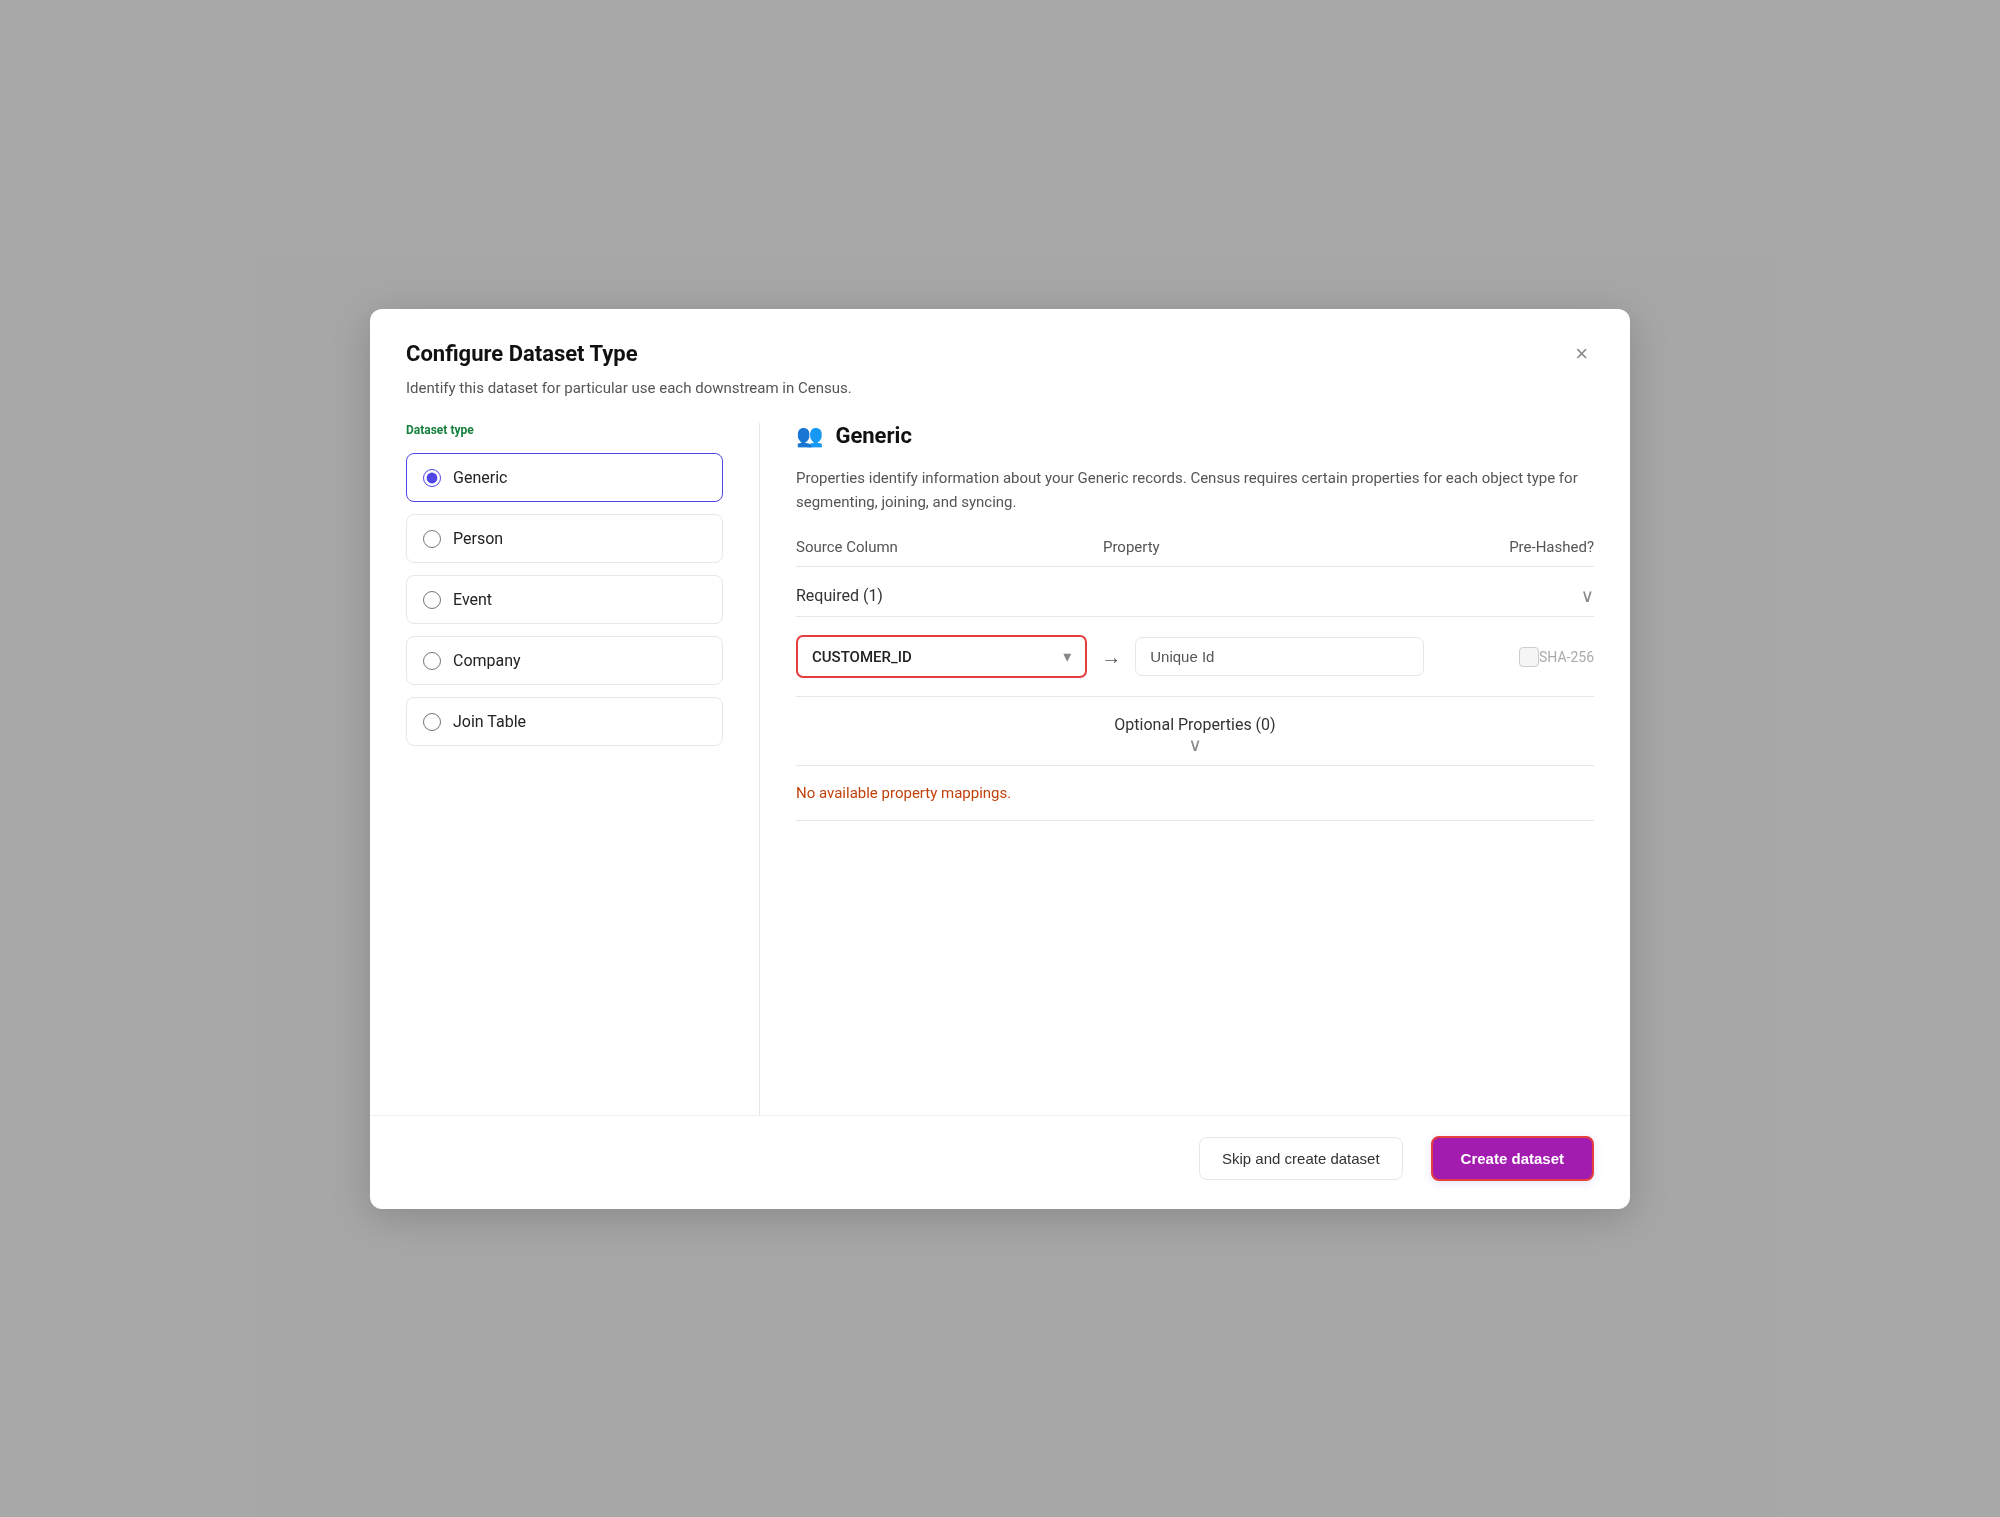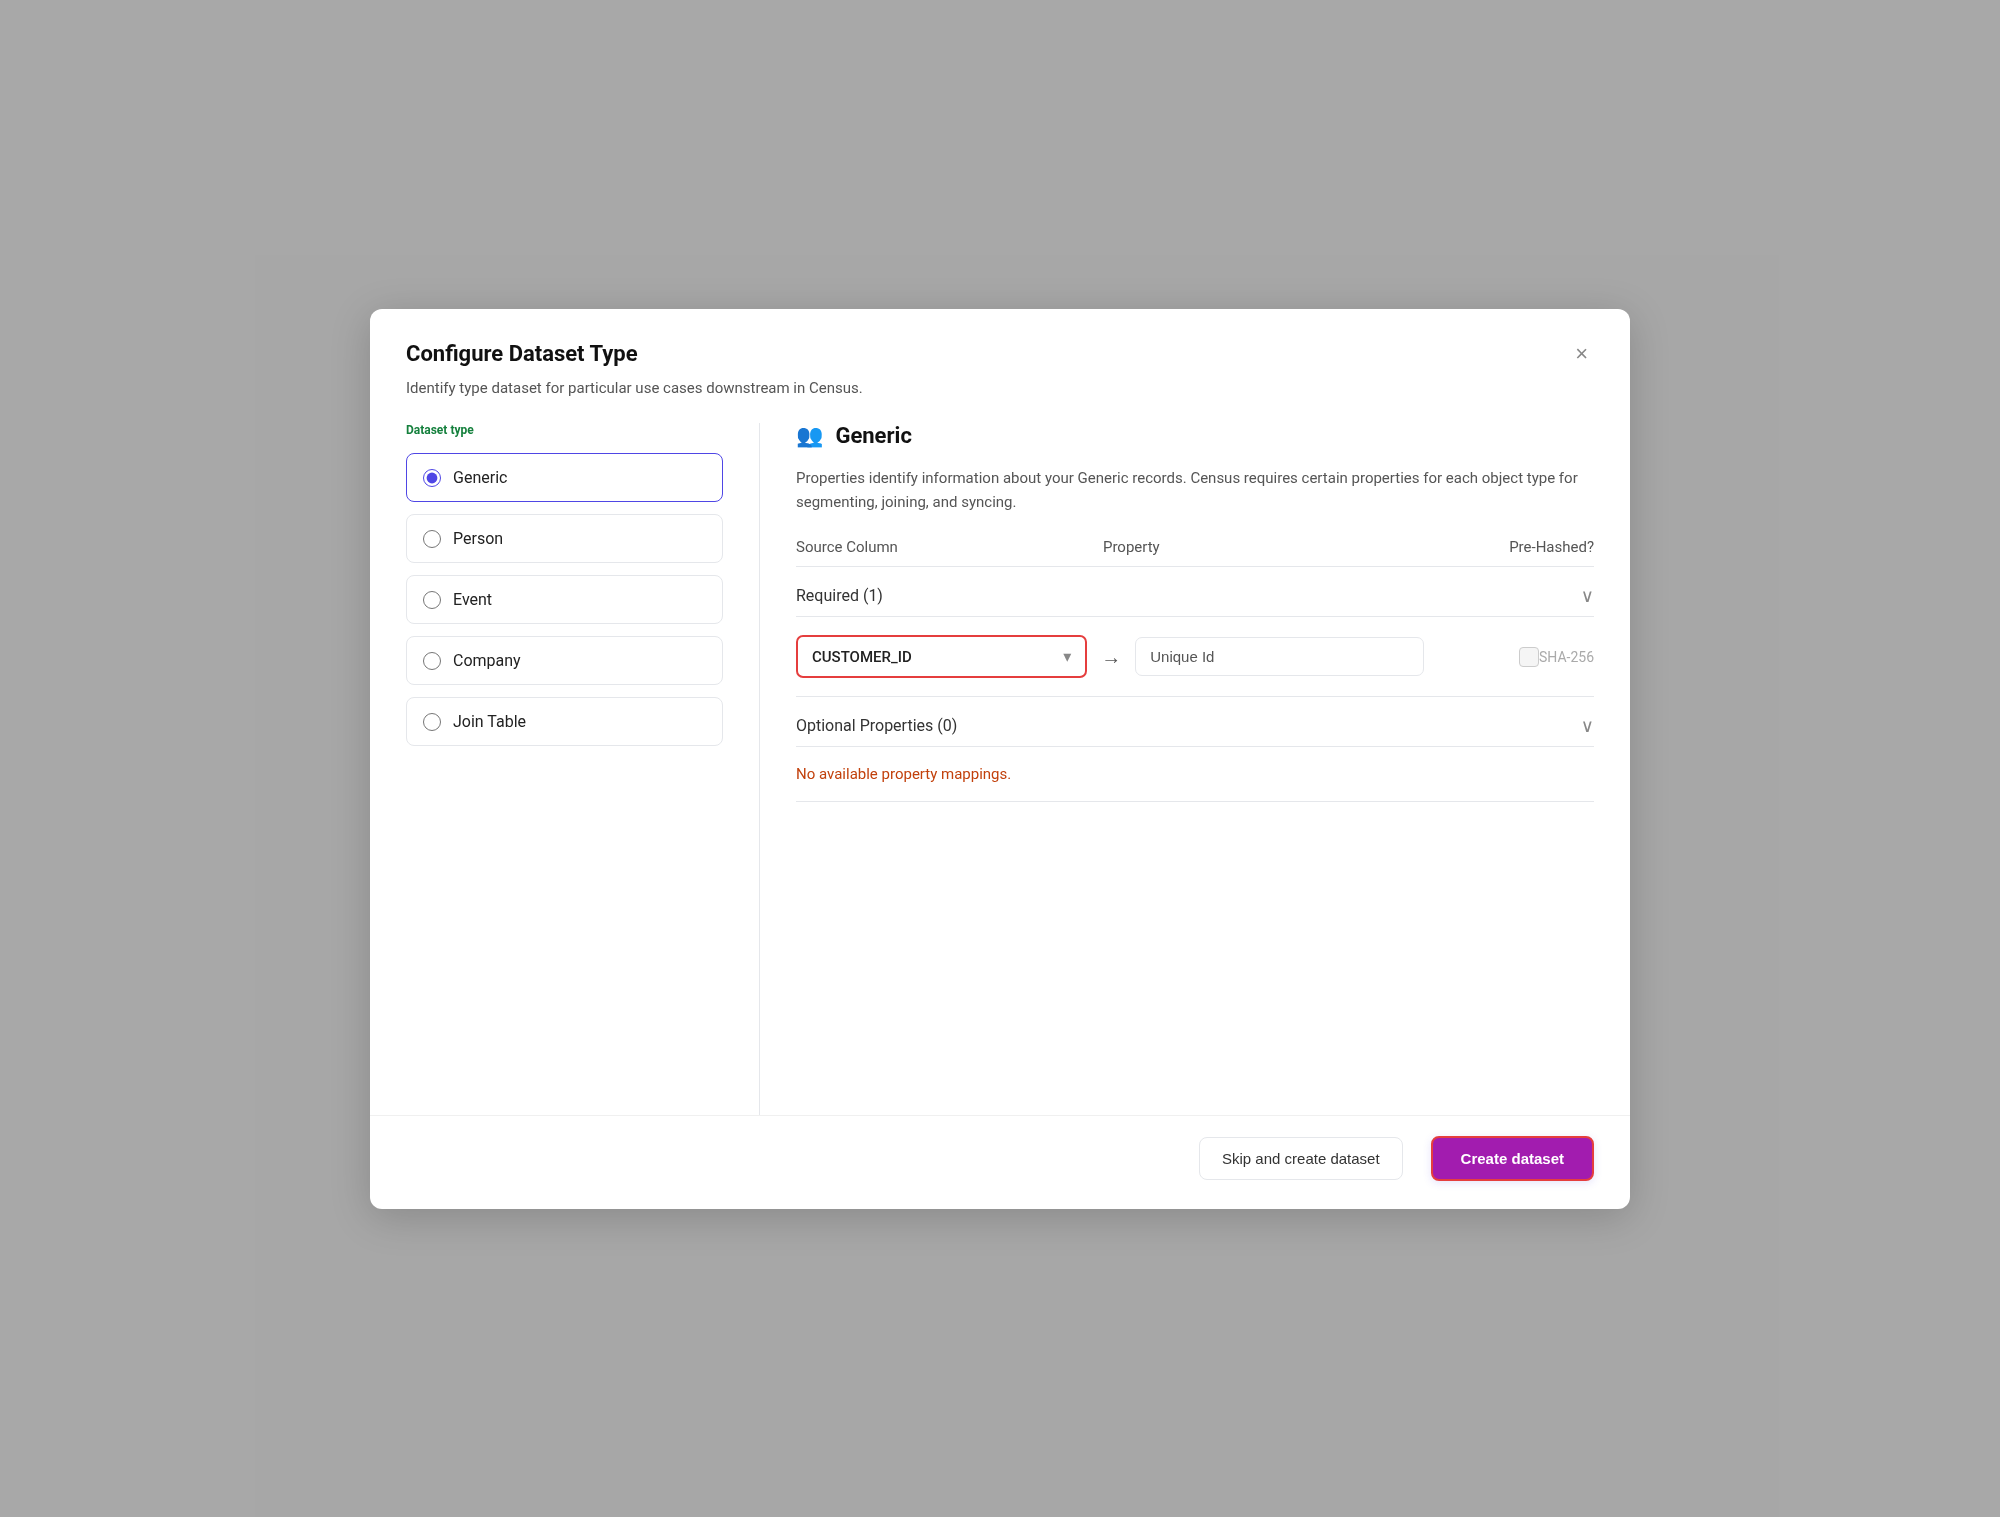--- a/index.html
+++ b/index.html
@@ -213,20 +213,21 @@
       font-size: 14px;
       color: #aaa;
     }
 
     .optional-section {
       padding: 18px 0 10px 0;
       border-bottom: 1.5px solid #e5e7eb;
       display: flex;
       align-items: center;
       justify-content: space-between;
+      flex-direction: column;
     }
     .no-mappings {
       padding: 18px 0;
       font-size: 15px;
       color: #c2410c;
       border-bottom: 1.5px solid #e5e7eb;
     }
 
     
     .modal-footer {
@@ -263,21 +264,21 @@
 </head>
 <body>
 
 <div class="modal-overlay">
   <div class="modal">
 
     <div class="modal-header">
       <span class="modal-title">Configure Dataset Type</span>
       <button class="close-btn">×</button>
     </div>
-    <p class="modal-subtitle">Identify type dataset for particular use cases downstream in Census.</p>
+    <p class="modal-subtitle">Identify this dataset for particular use each downstream in Census.</p>
 
     <div class="modal-body">
 
       <div class="left-panel">
         <div class="dataset-type-label">Dataset type</div>
 
         <label class="radio-option selected">
           <input type="radio" name="dataset-type" checked="" style="">
           <span>Generic</span>
         </label>

